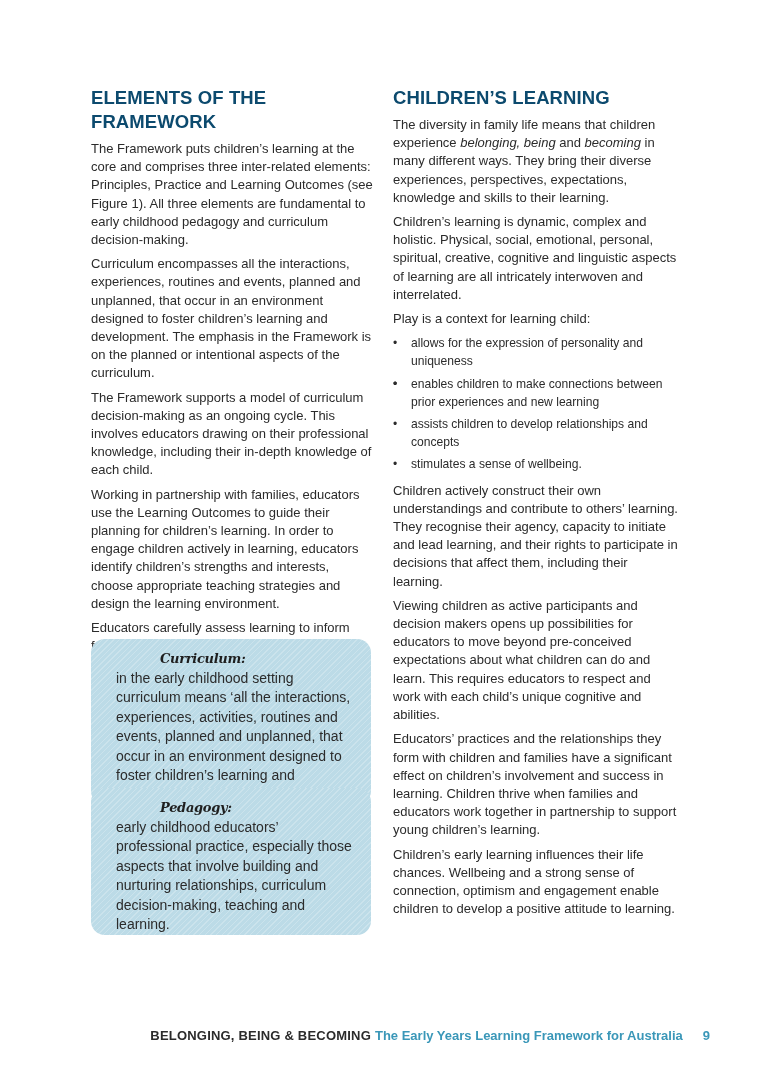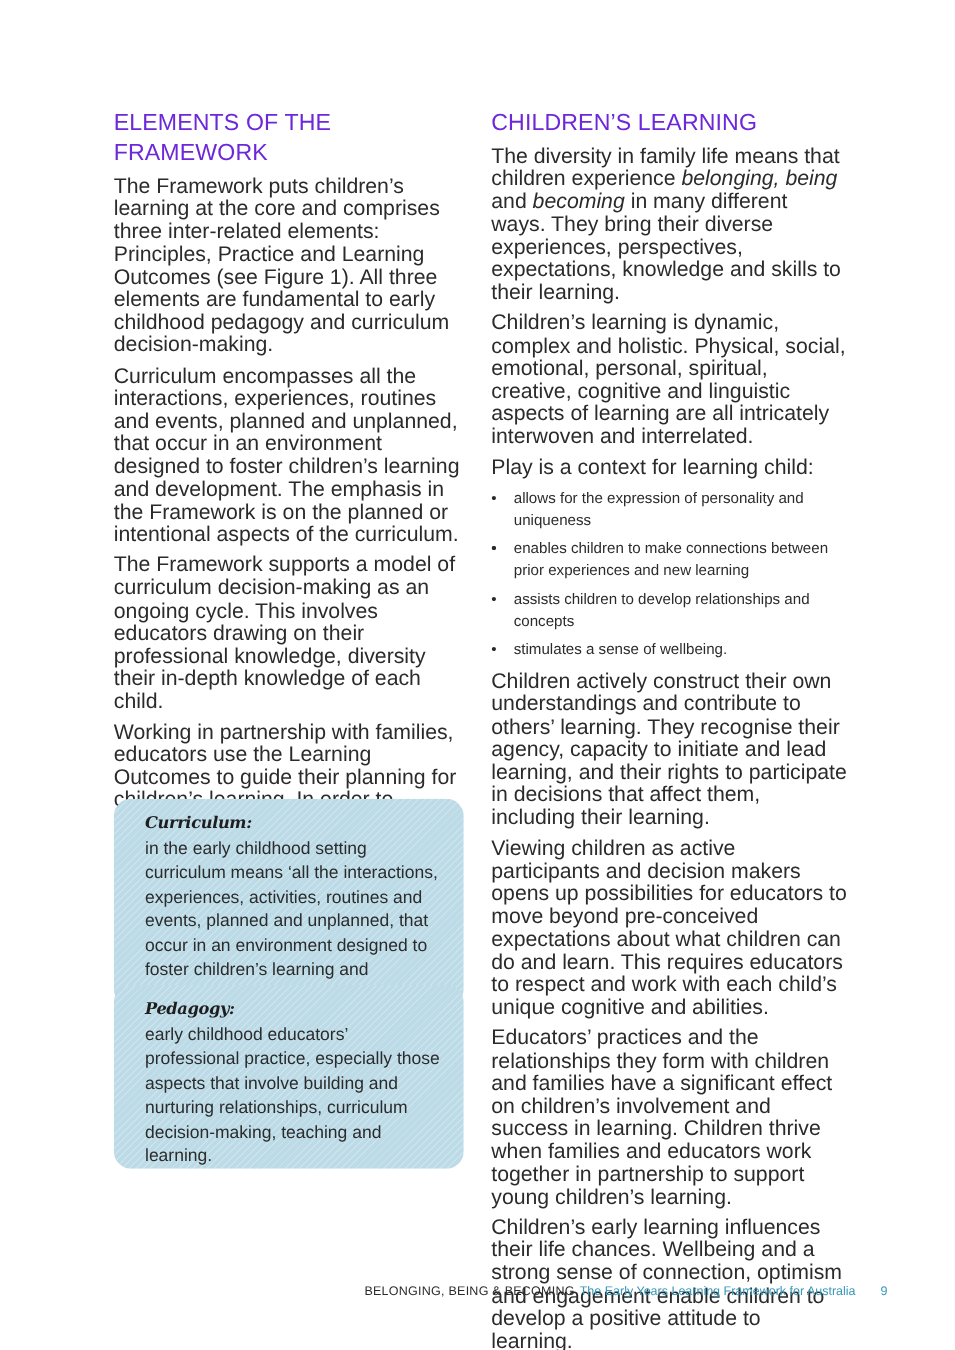--- a/index.html
+++ b/index.html
@@ -4,56 +4,56 @@
 <style>
   html, body { margin: 0; padding: 0; }
   body {
     width: 764px; height: 1080px; background: #ffffff; position: relative; overflow: hidden;
     font-family: "Liberation Sans", "DejaVu Sans", sans-serif; color: #2b2b2b;
   }
   .col { position: absolute; top: 86px; width: 282px; }
   .col.left { left: 91px; }
   .col.right { left: 393px; width: 285px; }
   h2 {
-    margin: 0 0 6px 0; font-weight: normal; color: #6d28d9;
+    margin: 0 0 6px 0; font-weight: bold; color: #0c4a6e;
     font-size: 18.5px; letter-spacing: 0.1px; line-height: 24px;
   }
-  p { margin: 0 0 6px 0; font-size: 17px; line-height: 18.2px; }
+  p { margin: 0 0 6px 0; font-size: 13px; line-height: 18.2px; }
   ul.bullets { list-style: none; margin: 0 0 8px 0; padding: 0; }
   ul.bullets li { position: relative; padding-left: 18px; font-size: 12.1px; line-height: 18.2px; margin-bottom: 4px; }
   ul.bullets li .dot { position: absolute; left: 0; top: 0; }
   .box {
     position: absolute; left: 91px; width: 280px; border-radius: 14px;
     background-color: #bcdbe7;
     background-image: repeating-linear-gradient(135deg, rgba(255,255,255,0.22) 0px, rgba(255,255,255,0.22) 1px, rgba(255,255,255,0) 1px, rgba(255,255,255,0) 4px);
     box-sizing: border-box; padding: 12px 18px 12px 25px;
   }
   .box.curr { top: 639px; height: 166px; }
   .box.ped { top: 788px; height: 147px; }
   .box .term {
     font-family: "DejaVu Serif", serif; font-style: italic; font-weight: bold;
-    font-size: 13px; color: #1e1e1e; margin-bottom: 3px; letter-spacing: -0.3px;
+    font-size: 13px; color: #1e1e1e; margin-bottom: 3px; letter-spacing: -0.3px; margin-left: 44px;
   }
   .box p { font-size: 14px; line-height: 19.4px; margin: 0; color: #2b2b2b; }
   .footer {
-    position: absolute; top: 1028px; right: 54px; font-size: 10px; white-space: nowrap;
+    position: absolute; top: 1028px; right: 54px; font-size: 13px; white-space: nowrap; font-weight: bold;
   }
   .footer .brand { color: #2b2b2b; letter-spacing: 0.2px; }
   .footer .sub { color: #3a97b8; margin-left: 4px; }
   .footer .page { color: #3a97b8; margin-left: 20px; }
   em { font-style: italic; }
 </style>
 </head>
 <body>
 
 <div class="col left">
   <h2>ELEMENTS OF THE FRAMEWORK</h2>
   <p>The Framework puts children’s learning at the core and comprises three inter-related elements: Principles, Practice and Learning Outcomes (see Figure 1). All three elements are fundamental to early childhood pedagogy and curriculum decision-making.</p>
   <p>Curriculum encompasses all the interactions, experiences, routines and events, planned and unplanned, that occur in an environment designed to foster children’s learning and development. The emphasis in the Framework is on the planned or intentional aspects of the curriculum.</p>
-  <p>The Framework supports a model of curriculum decision-making as an ongoing cycle. This involves educators drawing on their professional knowledge, diversity their in-depth knowledge of each child.</p>
+  <p>The Framework supports a model of curriculum decision-making as an ongoing cycle. This involves educators drawing on their professional knowledge, including their in-depth knowledge of each child.</p>
   <p>Working in partnership with families, educators use the Learning Outcomes to guide their planning for children’s learning. In order to engage children actively in learning, educators identify children’s strengths and interests, choose appropriate teaching strategies and design the learning environment.</p>
   <p>Educators carefully assess learning to inform further planning.</p>
 </div>
 
 <div class="box curr">
   <div class="term">Curriculum:</div>
   <p>in the early childhood setting curriculum means ‘all the interactions, experiences, activities, routines and events, planned and unplanned, that occur in an environment designed to foster children’s learning and development’. [adapted from Te Whariki]</p>
 </div>
 
 <div class="box ped">

